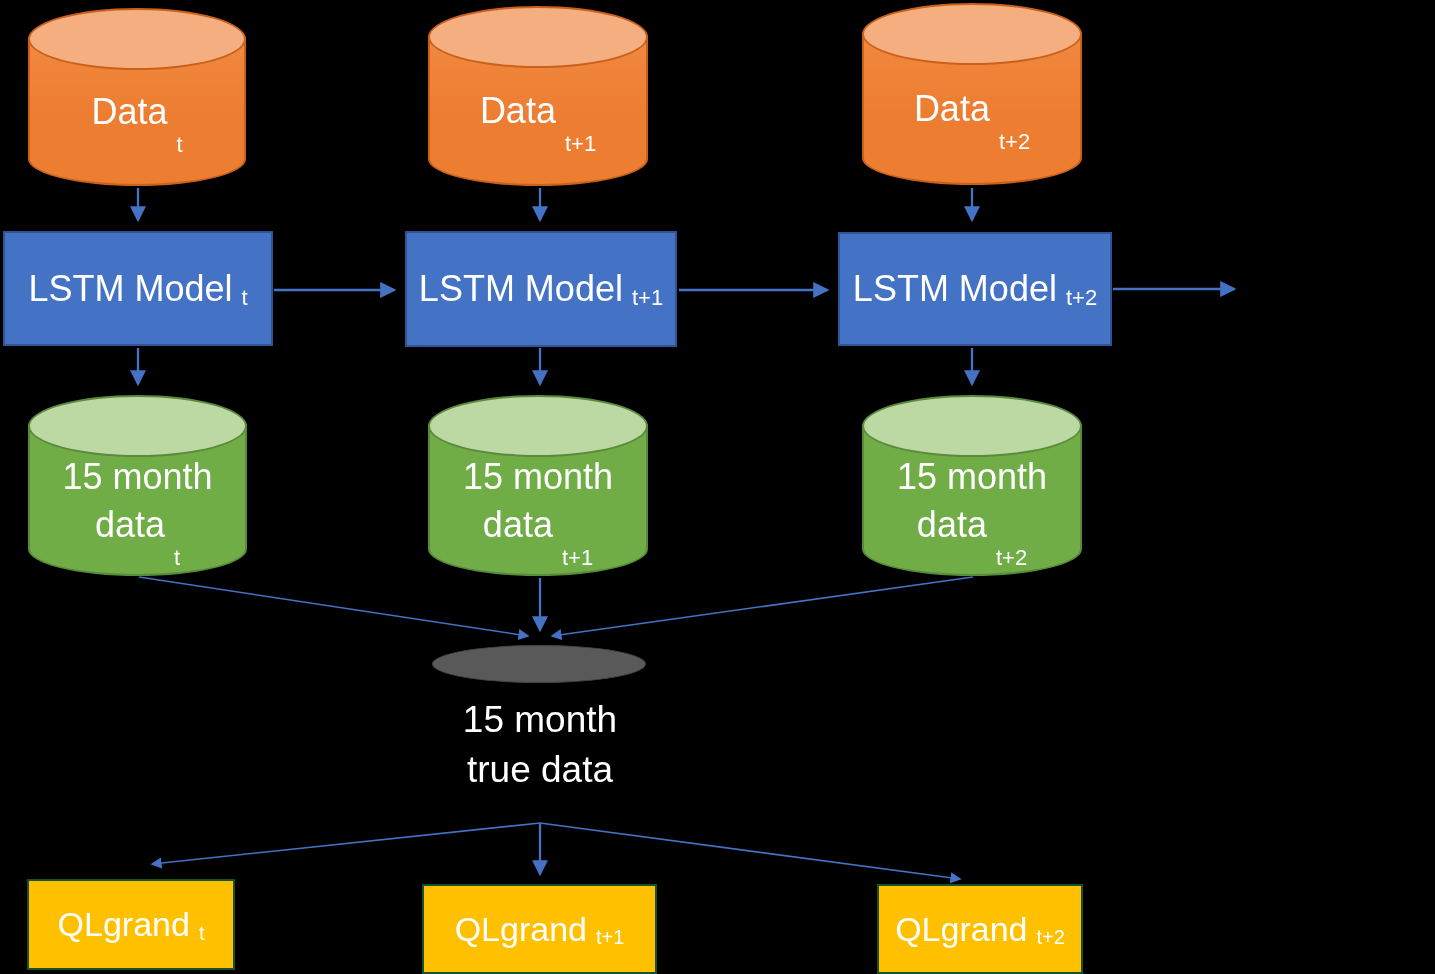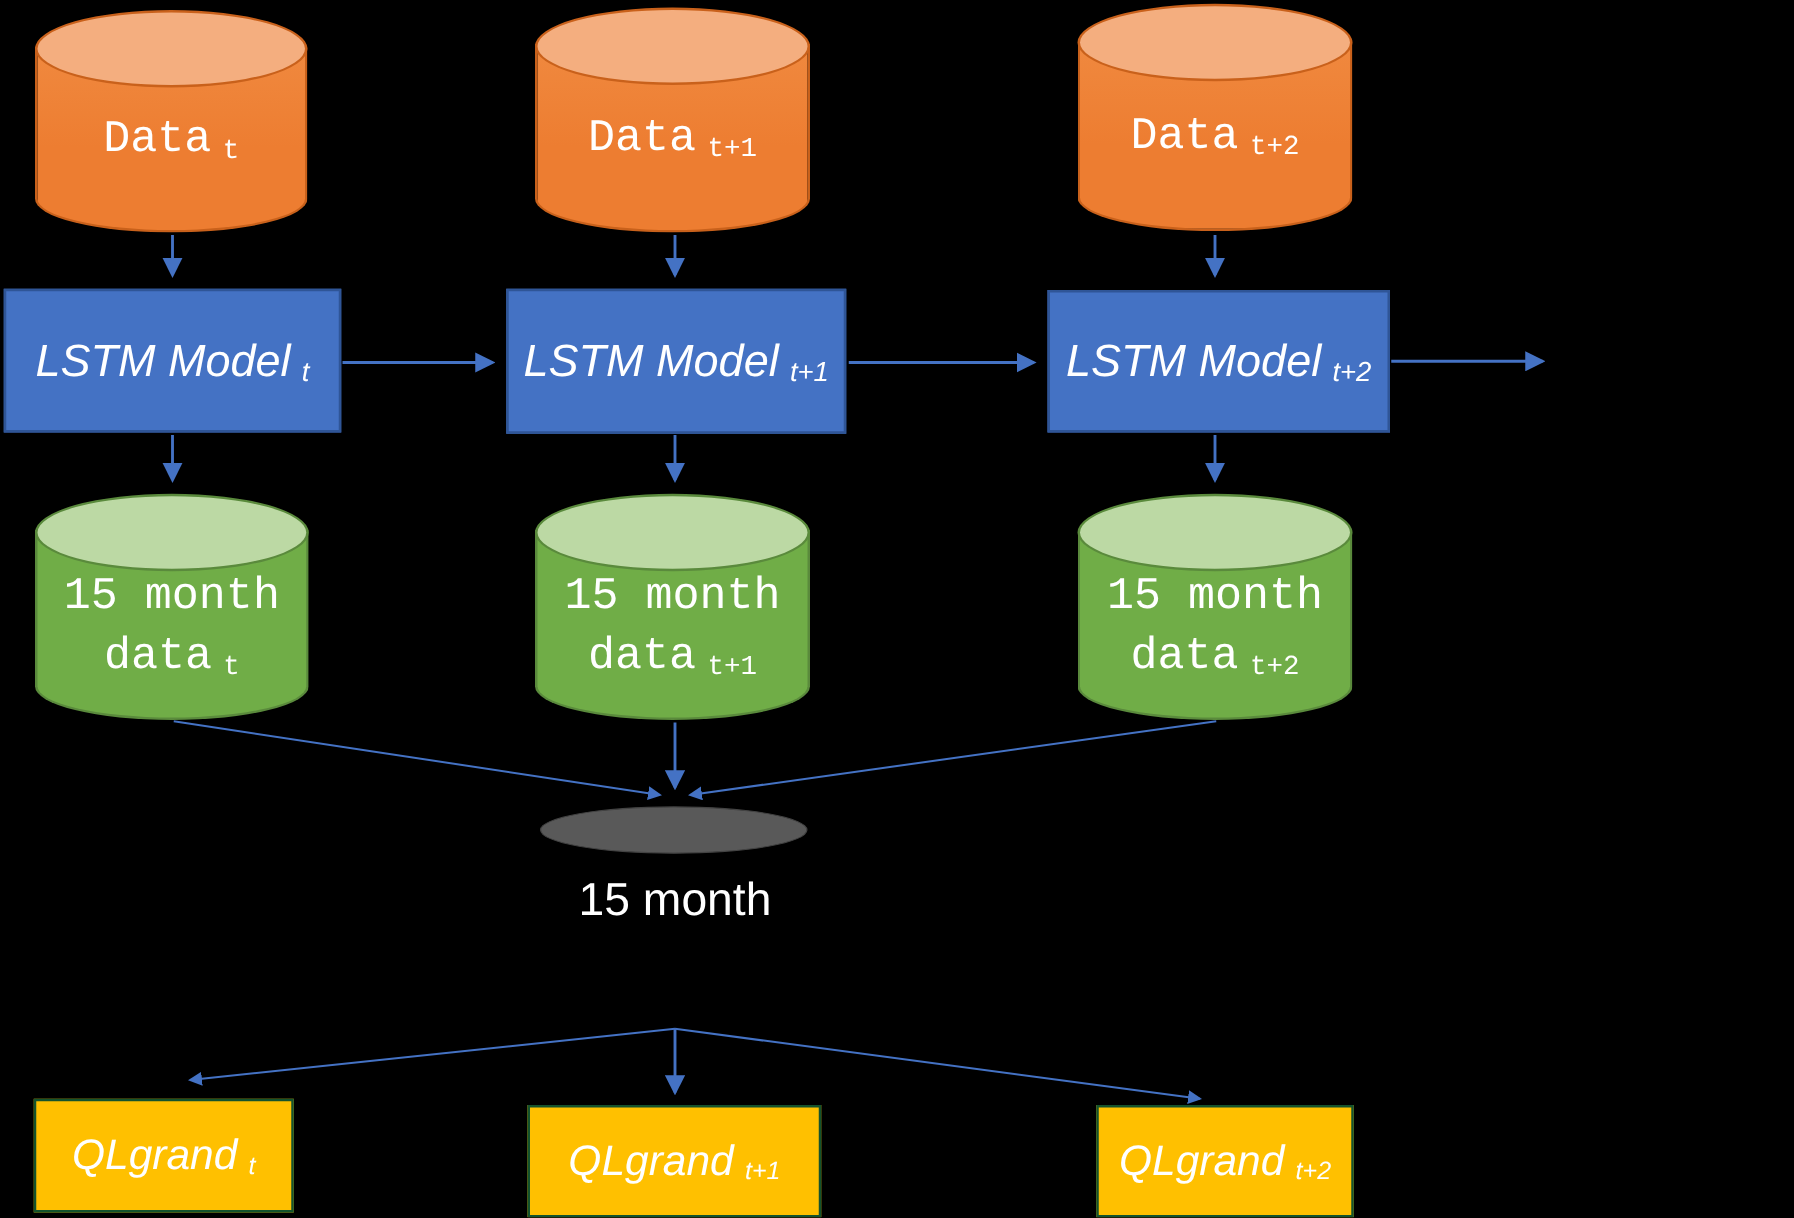--- a/index.html
+++ b/index.html
@@ -4,21 +4,21 @@
 <style>
   html, body { margin: 0; padding: 0; background: #000; }
   #canvas {
     position: relative;
     width: 1435px; height: 974px;
     background: #000000;
     overflow: hidden;
     font-family: "Liberation Sans", "DejaVu Sans", sans-serif;
     color: #ffffff;
   }
-  .shape { position: absolute; box-sizing: border-box; font-style: italic; }
+  .shape { position: absolute; box-sizing: border-box; }
 
   
   .cylinder { position: absolute; }
   .cyl-body {
     position: absolute; left: 0; right: 0; top: 29px; bottom: 0;
     border-radius: 0 0 50% 50% / 0 0 27px 27px;
     border: 2.5px solid; border-top: none;
   }
   .cyl-top {
     position: absolute; left: 0; right: 0; top: 0; height: 58px;
@@ -27,21 +27,21 @@
   }
   .orange .cyl-body { background: linear-gradient(180deg, #f0893f 0%, #ED7D31 55%); border-color: #C9611B; }
   .orange .cyl-top  { background: #F4AE7F; border-color: #C9611B; }
   .green  .cyl-body { background: #70AD47; border-color: #5A8A3C; }
   .green  .cyl-top  { background: #BCD9A4; border-color: #5A8A3C; }
   .cyl-label {
     position: absolute; inset: 0; padding-top: 30px;
     display: flex; flex-direction: column; align-items: center; justify-content: center;
     font-size: 36px; line-height: 48px; white-space: nowrap; z-index: 3;
   }
-  .cyl-label .row { display: flex; align-items: center; font-family: Liberation Mono, monospace; }
+  .cyl-label .row { display: flex; align-items: flex-end; }
 
   
   .rect {
     display: flex; align-items: center; justify-content: center;
     font-size: 36px; white-space: nowrap;
   }
   .blue-rect   { background: #4472C4; border: 2px solid #2F5597; }
   .yellow-rect { background: #FFC000; border: 2px solid #14532d; font-size: 34px; }
 
   
@@ -167,20 +167,21 @@
 
   <div class="shape rect yellow-rect" style="left:877px; top:884px; width:206px; height:90px">
     <span>QLgrand</span>
       <sub>t+2</sub>
   </div>
 
   <div class="shape gray-ellipse" style="left:432px; top:645px; width:214px; height:38px"></div>
 
   <div class="true-data-label" style="left:400px; top:695px; width:280px">
     <div>15 month</div>
+    <div>true data</div>
   </div>
 
   <svg id="arrows" width="1435" height="974" viewBox="0 0 1435 974">
     <defs>
       <marker id="ah" markerWidth="7" markerHeight="7" refX="6" refY="3.5" orient="auto">
         <path d="M0,0 L7,3.5 L0,7 Z" fill="#4472C4"></path>
       </marker>
     </defs>
 
     <path class="arr" d="M138,188 L138,220" marker-end="url(#ah)"></path>

